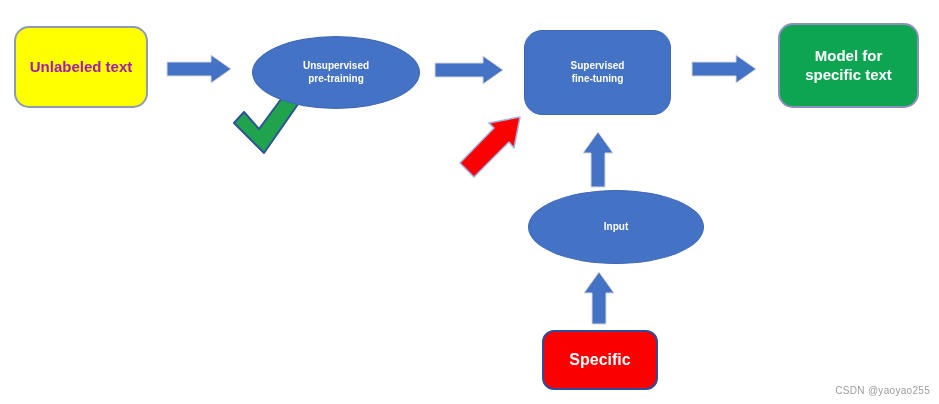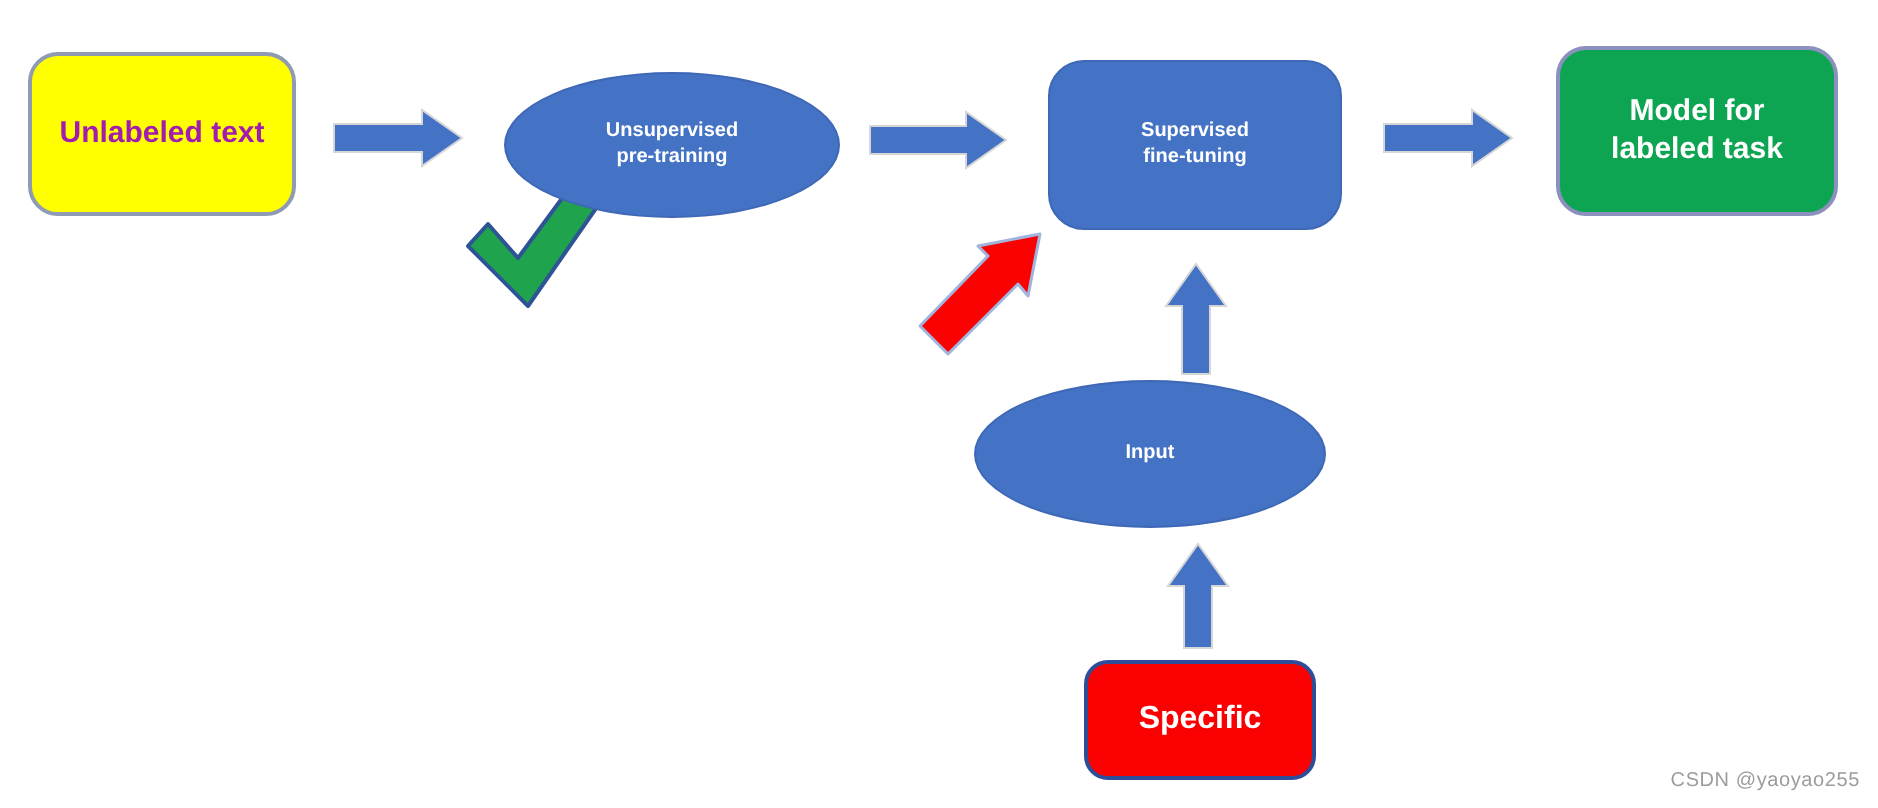--- a/index.html
+++ b/index.html
@@ -37,21 +37,21 @@
     font-size: 15px;
   }
   .node-ellipse {
     background: #4472C4;
     border: 1.5px solid #3E68B6;
     border-radius: 50%;
     color: #ffffff;
     font-size: 10px;
   }
   .node-pretraining { left: 252px; top: 36px; width: 168px; height: 73px; }
-  .node-transformation { left: 487px; top: 190px; width: 176px; height: 74px; }
+  .node-transformation { left: 528px; top: 190px; width: 176px; height: 74px; }
   .node-finetuning {
     left: 524px; top: 30px; width: 147px; height: 85px;
     background: #4472C4;
     border: 1.5px solid #3E68B6;
     border-radius: 18px;
     color: #ffffff;
     font-size: 10px;
   }
   .node-model {
     left: 778px; top: 23px; width: 141px; height: 85px;
@@ -108,21 +108,21 @@
     <span>pre-training</span>
   </div>
 
   <div class="node node-finetuning">
     <span>Supervised</span>
     <span>fine-tuning</span>
   </div>
 
   <div class="node node-model">
     <span>Model for</span>
-    <span>labeled task</span>
+    <span>specific text</span>
   </div>
 
   <div class="node node-ellipse node-transformation">
     <span>Input</span>
   </div>
 
   <div class="node node-labeled">
     <span>Specific</span>
   </div>
 

